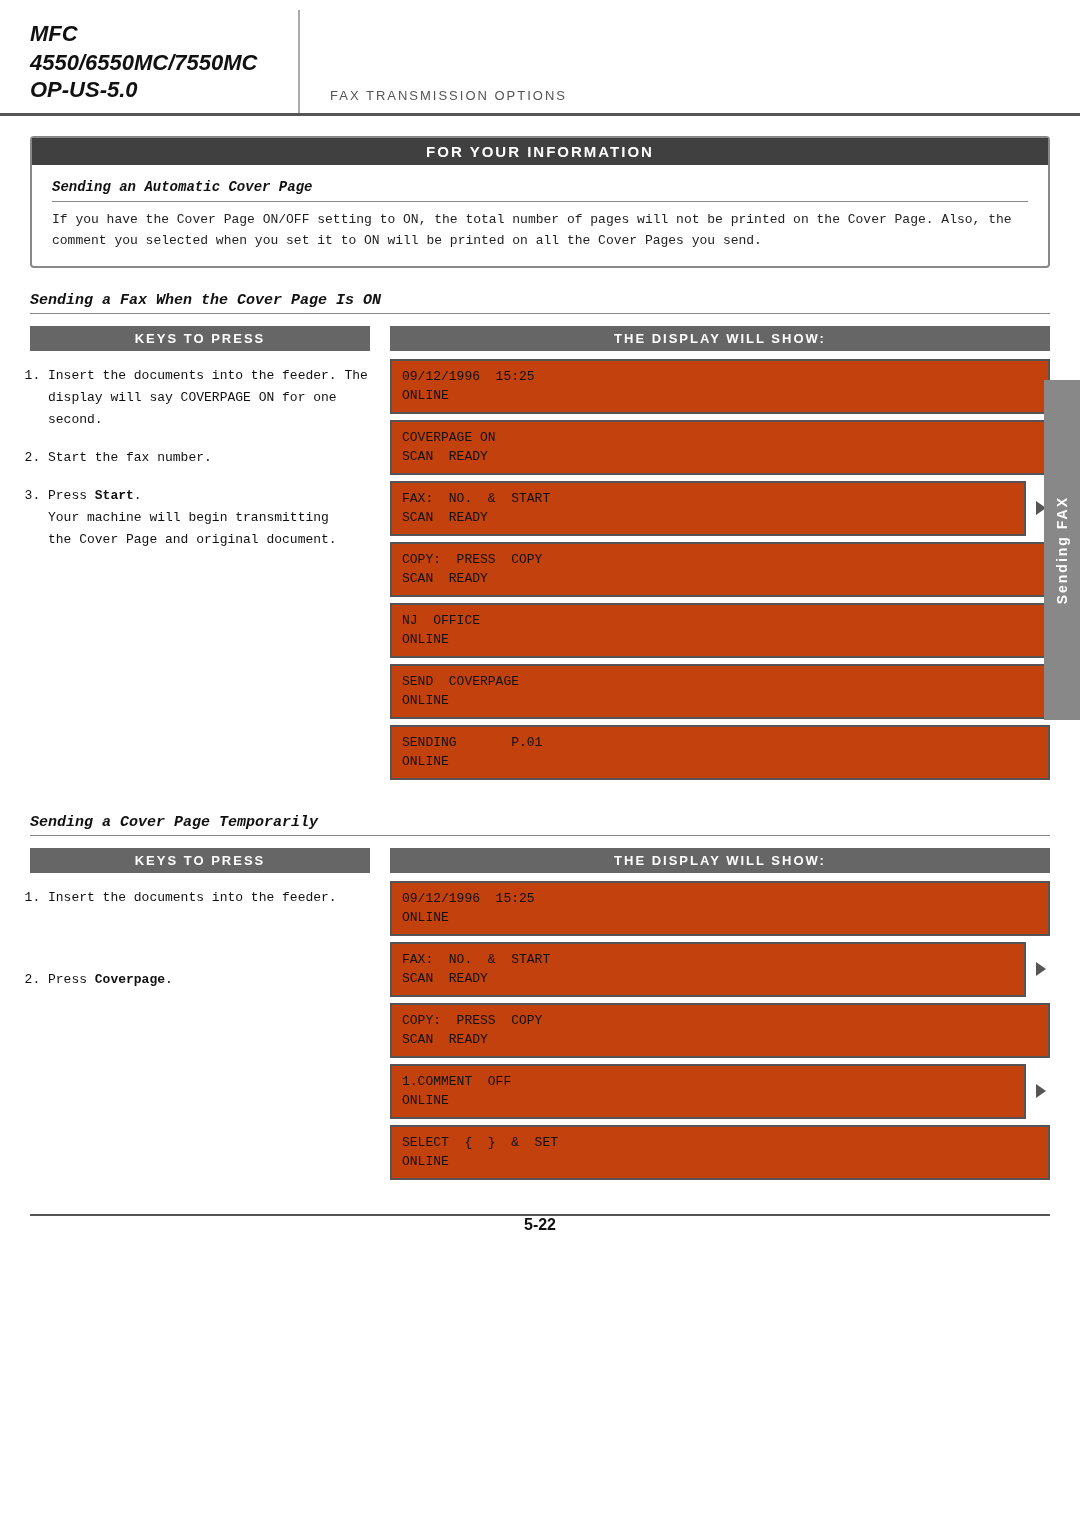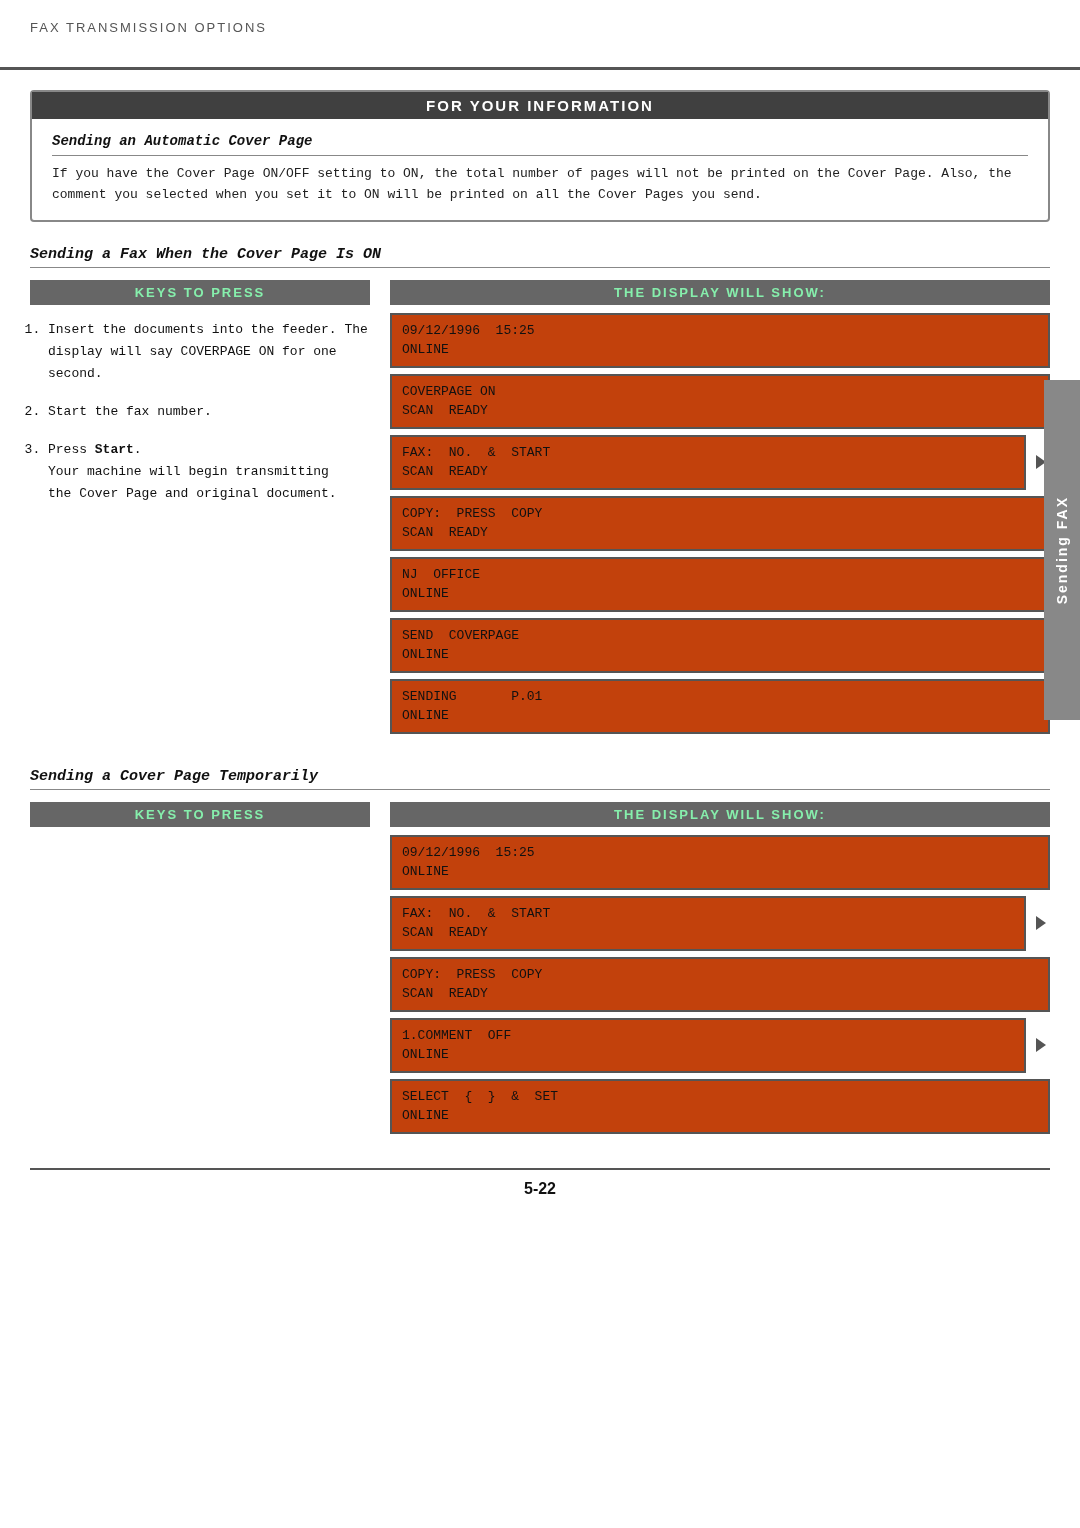--- a/index.html
+++ b/index.html
@@ -43,21 +43,21 @@
       font-family: Arial, sans-serif;
       font-size: 22px;
       font-weight: bold;
       font-style: italic;
       color: #111;
     }
     .top-header-right {
       flex: 1;
       display: flex;
       align-items: flex-end;
-      padding: 10px 30px 26px 30px;
+      padding: 10px 30px 4px 30px;
     }
     .fax-subtitle {
       font-family: Arial, sans-serif;
       font-size: 13px;
       letter-spacing: 2px;
       color: #555;
       text-transform: uppercase;
       margin-right: 20px;
       padding-bottom: 6px;
     }
@@ -130,21 +130,21 @@
     .col-left {
       flex: 0 0 340px;
     }
     .col-right {
       flex: 1;
     }
 
     
     .col-header {
       background: #666;
-      color: #86efac;
+      color: #ffffff;
       text-align: center;
       font-family: Arial, sans-serif;
       font-size: 13px;
       font-weight: bold;
       letter-spacing: 2px;
       padding: 5px 8px;
       margin-bottom: 8px;
       text-transform: uppercase;
     }
 
@@ -199,21 +199,21 @@
       transform: rotate(180deg);
       letter-spacing: 2px;
     }
 
     
     .page-number {
       text-align: center;
       font-family: Arial, sans-serif;
       font-size: 16px;
       font-weight: bold;
-      padding: 10px 0 16px 0;
+      padding: 0 0 16px 0;
       border-top: 2px solid #555;
       margin-top: 10px;
     }
     .arrow-indicator {
       position: absolute;
       right: -22px;
       top: 50%;
       transform: translateY(-50%);
       width: 0;
       height: 0;
@@ -228,20 +228,24 @@
     .section-block {
       margin-bottom: 24px;
     }
   </style>
 </head>
 <body>
 
 <div class="page">
 
   <div class="top-header">
+    <div class="top-header-left">
+      <div class="model">MFC 4550/6550MC/7550MC</div>
+      <div class="opcode">OP-US-5.0</div>
+    </div>
     <div class="top-header-right">
       <span class="fax-subtitle">FAX TRANSMISSION OPTIONS</span>
     </div>
   </div>
 
   <div class="main-content">
 
     <div class="info-box">
       <div class="info-box-header">FOR YOUR INFORMATION</div>
       <div class="info-box-body">
@@ -308,20 +312,30 @@
         </div>
       </div>
     </div>
 
     <div class="section-block">
       <div class="section-title">Sending a Cover Page Temporarily</div>
       <div class="two-col">
 
         <div class="col-left">
           <div class="col-header">KEYS TO PRESS</div>
+          <div class="keys-content">
+            <ol>
+              <li>
+                Insert the documents into the feeder.
+              </li>
+              <li style="margin-top: 60px;">
+                Press <span class="bold">Coverpage</span>.
+              </li>
+            </ol>
+          </div>
         </div>
 
         <div class="col-right">
           <div class="col-header">THE DISPLAY WILL SHOW:</div>
           <div class="display-boxes-wrapper">
             <div class="display-box">
               09/12/1996&nbsp;&nbsp;15:25<br>ONLINE
             </div>
             <div class="display-box" style="position:relative; margin-right:24px;">
               FAX:&nbsp;&nbsp;NO.&nbsp;&nbsp;&amp;&nbsp;&nbsp;START<br>SCAN&nbsp;&nbsp;READY

